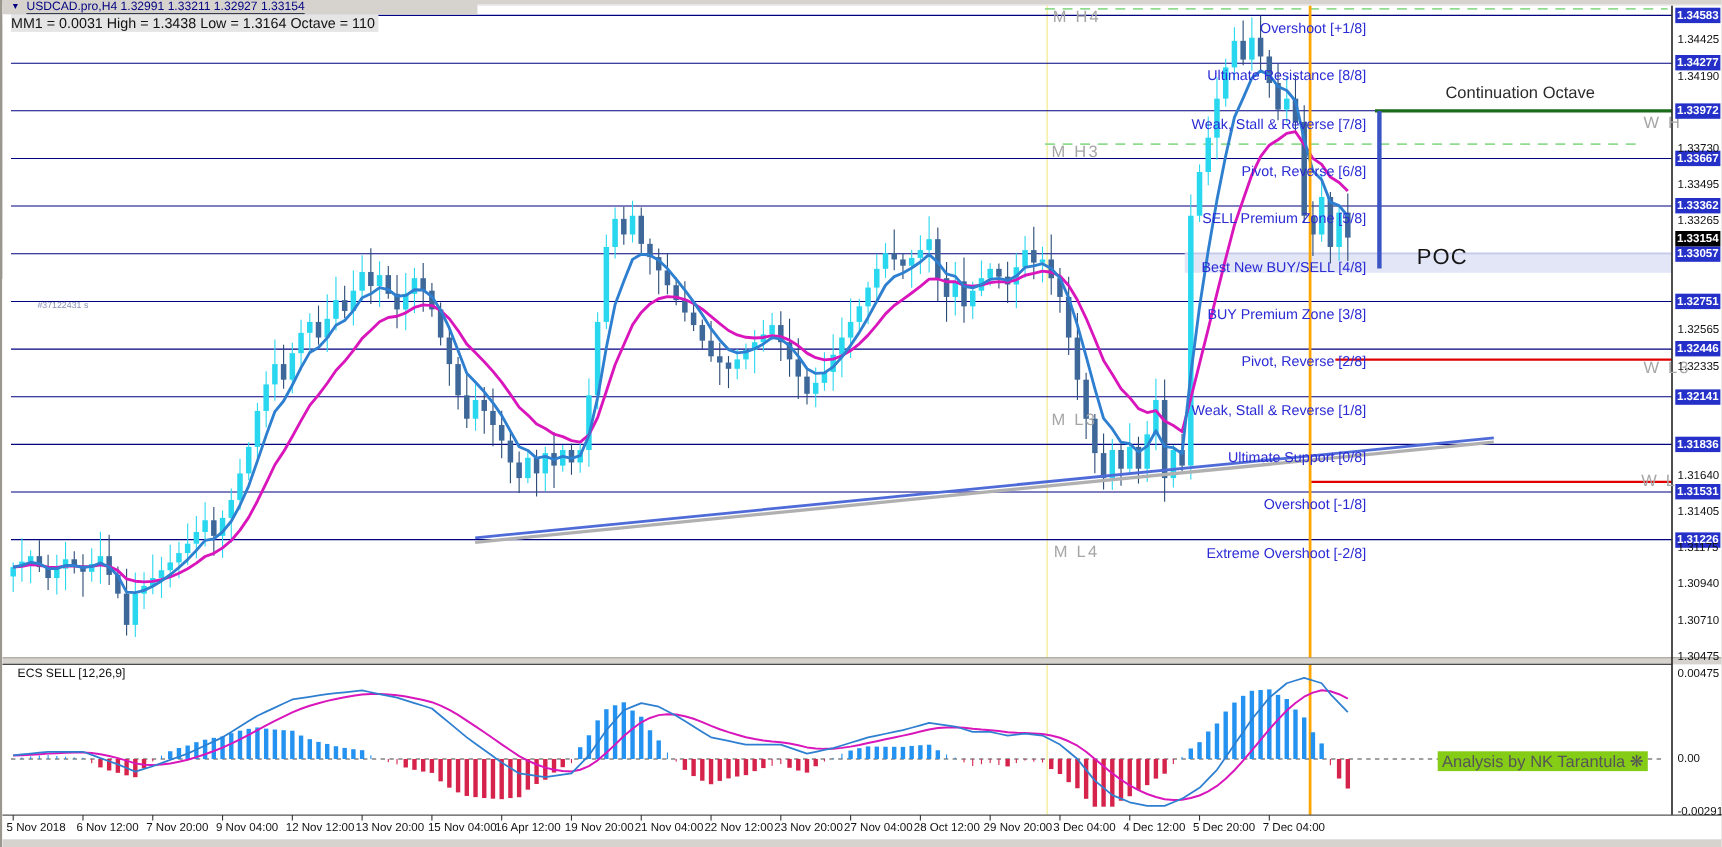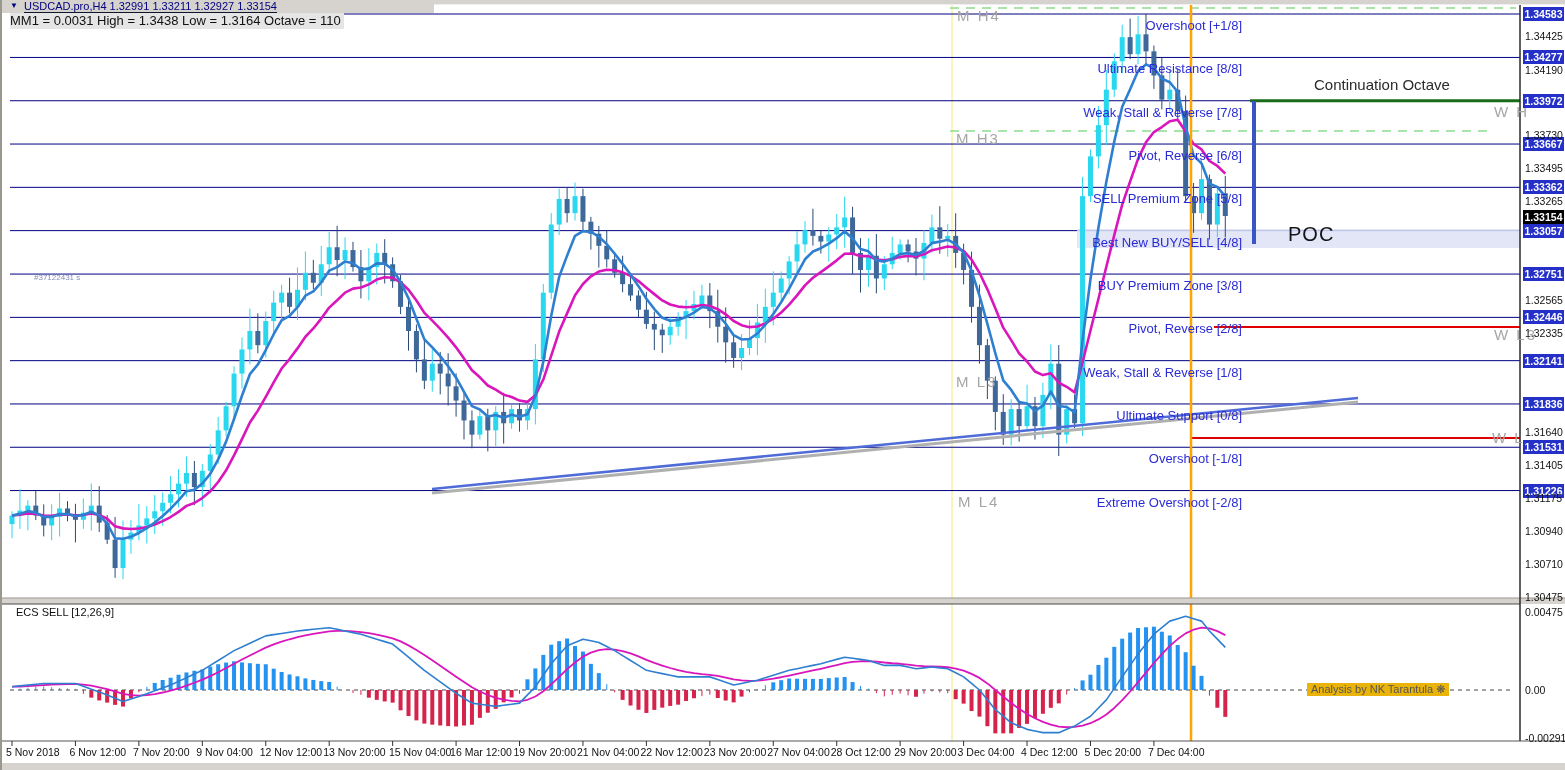--- a/index.html
+++ b/index.html
@@ -23,21 +23,21 @@
              padding-left:4px;border:1px solid #8a8a8a;}
   .sig-cell{width:59px;height:19px;border:2px solid #fff;}
   .murrey-label{position:absolute;color:#2b2bd5;font-size:13px;white-space:nowrap;z-index:4;text-align:right;}
   .grey-label{position:absolute;color:#a6a6a6;font-size:15px;white-space:nowrap;z-index:3;letter-spacing:2px;}
   .axis-tick{position:absolute;left:1523px;font-size:10.5px;color:#111;white-space:nowrap;z-index:5;}
   .axis-badge{position:absolute;left:1521px;width:41px;font-size:10.5px;font-weight:bold;color:#fff;
               background:#2430c8;text-align:center;padding:1px 0;z-index:5;}
   .axis-badge.cur{background:#000;}
   .time-label{position:absolute;top:746px;font-size:10.5px;color:#111;white-space:nowrap;z-index:5;}
   .macd-title{left:14px;top:606px;font-size:11px;color:#111;z-index:5;}
-  .watermark{position:absolute;left:1305px;top:683px;font-size:11px;color:#555;background:#eab308;
+  .watermark{position:absolute;left:1305px;top:683px;font-size:15px;color:#555;background:#84cc16;
              padding:0 4px;z-index:5;}
   .continuation{left:1312px;top:76px;font-size:15px;color:#2b2b2b;z-index:4;}
   .poc{left:1286px;top:223px;font-size:20px;color:#151515;z-index:4;letter-spacing:1px;}
   .trade-note{left:10px;top:273px;font-size:8px;color:#8890b8;z-index:7;margin-left:22px;}
 </style>
 </head>
 <body>
 
 <div class="root">
   <svg id="chart-svg" width="1565" height="770">
@@ -715,21 +715,21 @@
       <div class="grey-label" style="left: 1492px; top: 103px;">W H</div>
       <div class="grey-label" style="left: 1492px; top: 326px;">W L3</div>
       <div class="grey-label" style="left: 1490px; top: 429px;">W L</div>
       <div class="time-label" style="left: 4px;">5 Nov 2018</div>
       <div class="time-label" style="left: 67.44px;">6 Nov 12:00</div>
       <div class="time-label" style="left: 130.88px;">7 Nov 20:00</div>
       <div class="time-label" style="left: 194.32px;">9 Nov 04:00</div>
       <div class="time-label" style="left: 257.76px;">12 Nov 12:00</div>
       <div class="time-label" style="left: 321.2px;">13 Nov 20:00</div>
       <div class="time-label" style="left: 387px;">15 Nov 04:00</div>
-      <div class="time-label" style="left: 448.08px;">16 Mar 12:00</div>
+      <div class="time-label" style="left: 448.08px;">16 Apr 12:00</div>
       <div class="time-label" style="left: 511.52px;">19 Nov 20:00</div>
       <div class="time-label" style="left: 574.96px;">21 Nov 04:00</div>
       <div class="time-label" style="left: 638.4px;">22 Nov 12:00</div>
       <div class="time-label" style="left: 701.84px;">23 Nov 20:00</div>
       <div class="time-label" style="left: 765.28px;">27 Nov 04:00</div>
       <div class="time-label" style="left: 828.72px;">28 Oct 12:00</div>
       <div class="time-label" style="left: 892.16px;">29 Nov 20:00</div>
       <div class="time-label" style="left: 955.6px;">3 Dec 04:00</div>
       <div class="time-label" style="left: 1019.04px;">4 Dec 12:00</div>
       <div class="time-label" style="left: 1082.48px;">5 Dec 20:00</div>

